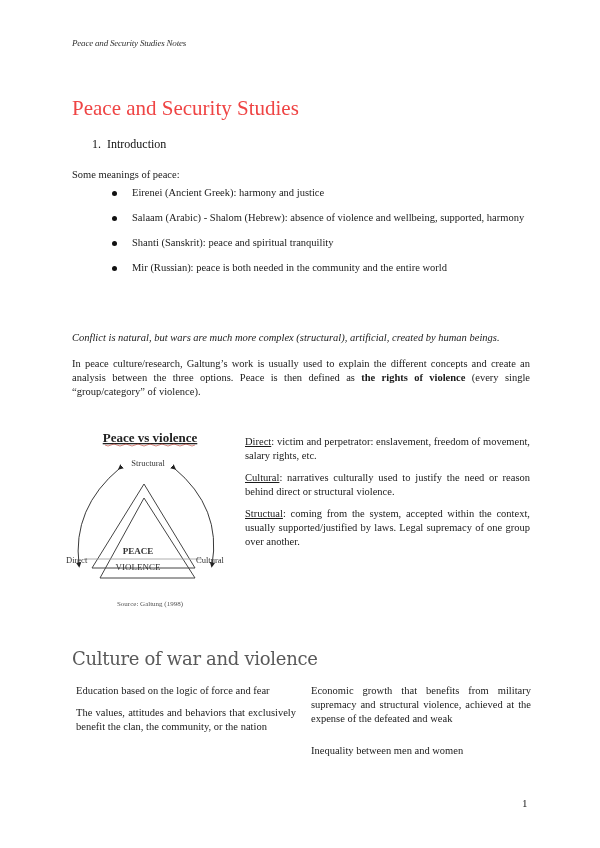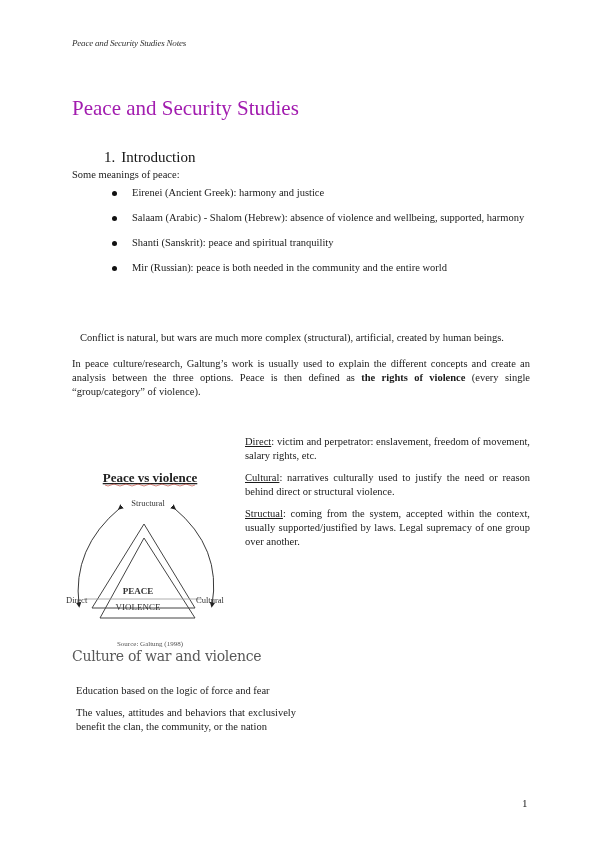--- a/index.html
+++ b/index.html
@@ -24,29 +24,29 @@
       color: #333;
       letter-spacing: -0.2px;
     }
     .doc-title {
       position: absolute;
       left: 72px;
       top: 96px;
       font-size: 21px;
       font-weight: normal;
       margin: 0;
-      color: #a21caf;
+      color: #ef4444;
     }
     .section-title {
       position: absolute;
       left: 92px;
       top: 137px;
-      font-size: 15px;
+      font-size: 12px;
       font-weight: normal;
-      margin: 12px;
+      margin: 0;
       color: #111;
     }
     .section-title .num {
       margin-right: 6px;
     }
     .text {
       font-size: 10.5px;
       line-height: 14px;
       color: #1a1a1a;
     }
@@ -73,62 +73,62 @@
       position: absolute;
       left: 0;
       top: 5px;
       width: 5px;
       height: 5px;
       border-radius: 50%;
       background: #111;
     }
     .conflict-para {
       position: absolute;
-      left: 80px;
+      left: 72px;
       top: 331px;
       width: 460px;
+      font-style: italic;
     }
     .galtung-para {
       position: absolute;
       left: 72px;
       top: 357px;
       width: 458px;
       text-align: justify;
     }
     .galtung-para b {
       font-weight: bold;
     }
     .figure {
       position: absolute;
       left: 62px;
       top: 428px;
       width: 176px;
       height: 185px;
-      margin-top: 40px;
     }
     .definitions {
       position: absolute;
       left: 245px;
       top: 435px;
       width: 285px;
     }
     .definitions p {
       margin: 0 0 8px 0;
       text-align: justify;
     }
     .definitions .term {
       text-decoration: underline;
     }
     .culture-heading {
       position: absolute;
       left: 72px;
       top: 648px;
       margin: 0;
       font-family: "DejaVu Serif", "Liberation Serif", serif;
-      font-size: 14px;
+      font-size: 18px;
       font-weight: normal;
       color: #595959;
       letter-spacing: -0.3px;
     }
     .culture-table {
       position: absolute;
       left: 76px;
       top: 684px;
       width: 455px;
       display: flex;
@@ -214,15 +214,19 @@
   <p><span class="term">Structual</span><span>: coming from the system, accepted within the context, usually supported/justified by laws. Legal supremacy of one group over another.</span></p>
 </div>
 
 <h3 class="culture-heading">Culture of war and violence</h3>
 
 <div class="culture-table text">
   <div class="culture-col left">
     <p>Education based on the logic of force and fear</p>
     <p>The values, attitudes and behaviors that exclusively benefit the clan, the community, or the nation</p>
   </div>
+  <div class="culture-col right">
+    <p>Economic growth that benefits from military supremacy and structural violence, achieved at the expense of the defeated and weak</p>
+    <p>Inequality between men and women</p>
+  </div>
 </div>
 
 <div class="page-number">1</div>
 
 </body></html>

